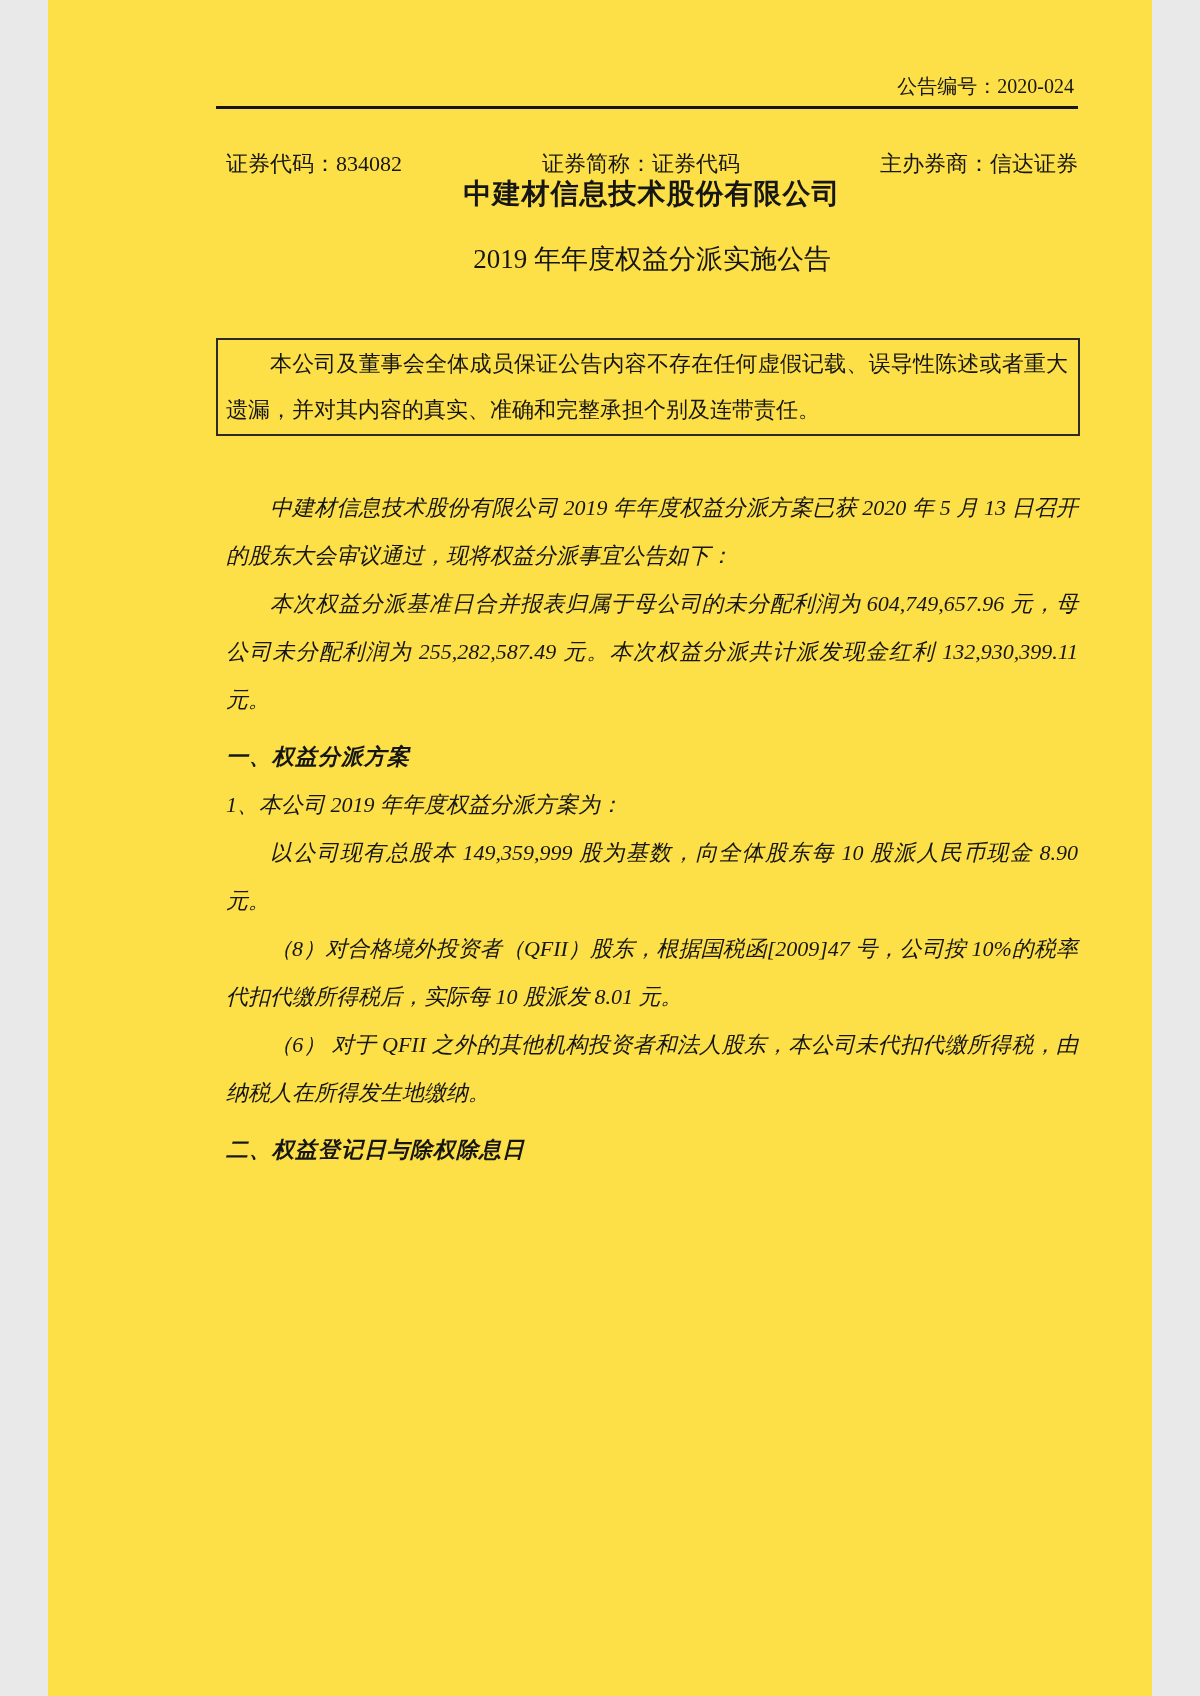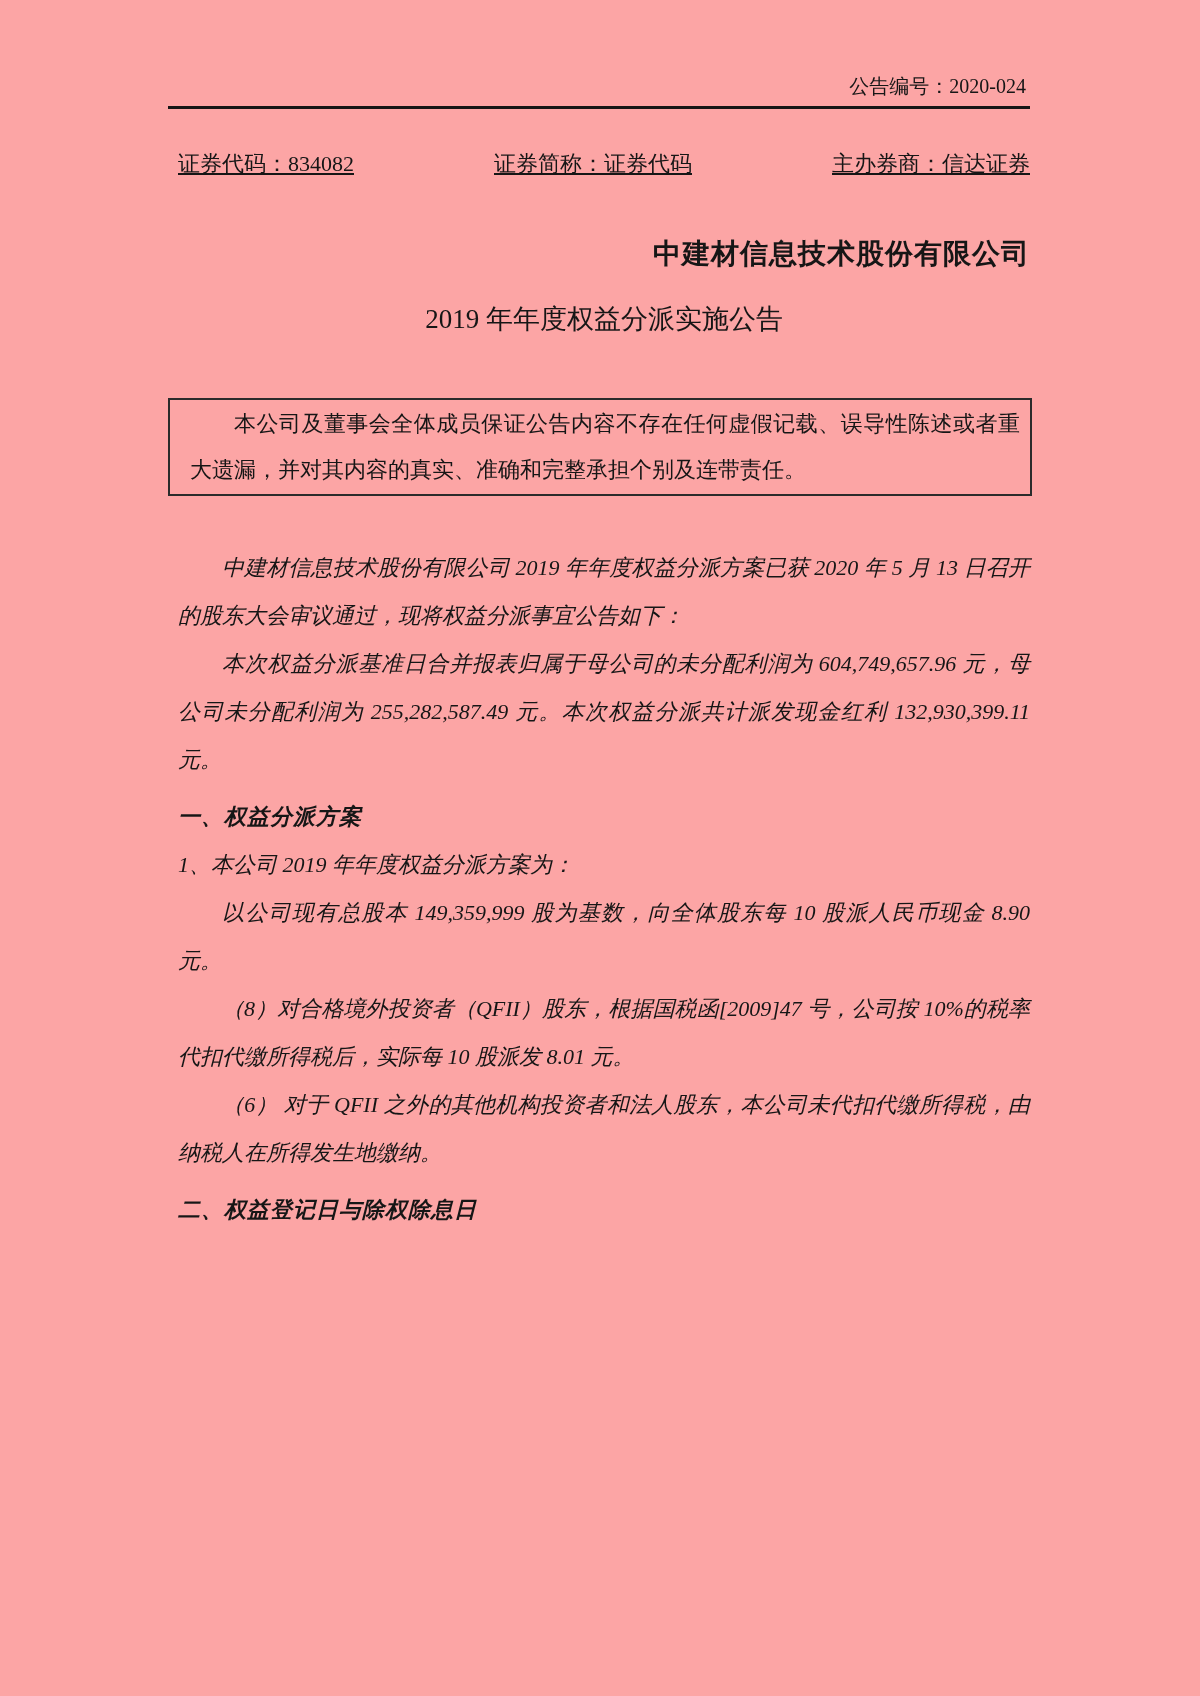--- a/index.html
+++ b/index.html
@@ -2,24 +2,24 @@
 <html lang="zh"><head>
 <meta charset="utf-8">
 <style>
   html, body {
     margin: 0;
     padding: 0;
     background: #e9e9e9;
   }
   .page {
     position: relative;
-    width: 1200px;
+    width: 1104px;
     height: 1696px;
     margin: 0 auto;
-    background: #fca5a5;
+    background: #fde047;
     color: #161616;
     font-family: "Liberation Serif", "DejaVu Serif", serif;
     overflow: hidden;
     box-sizing: border-box;
   }
   .content {
     position: absolute;
     left: 178px;
     top: 0;
     width: 852px;
@@ -37,42 +37,40 @@
     border-top: 3px solid #161616;
     margin-left: -10px;
   }
   .header-row {
     margin-top: 42px;
     display: flex;
     justify-content: space-between;
     align-items: flex-start;
     font-size: 22px;
     line-height: 26px;
-    text-decoration: underline;
   }
   .doc-title {
-    margin-top: 60px;
-    text-align: right;
+    text-align: center;
     font-size: 28px;
     line-height: 34px;
     font-weight: bold;
     letter-spacing: 1px;
   }
   .doc-subtitle {
     margin-top: 32px;
     text-align: center;
     font-size: 27px;
     line-height: 33px;
     font-weight: normal;
   }
   .disclaimer-box {
     margin-top: 62px;
     margin-left: -10px;
     border: 2px solid #2b2b2b;
-    padding: 1px 10px 1px 20px;
+    padding: 1px 10px 1px 8px;
     box-sizing: border-box;
     width: 864px;
   }
   .disclaimer-text {
     font-size: 22px;
     line-height: 46px;
     text-indent: 2em;
     text-align: justify;
     text-justify: inter-ideograph;
   }

